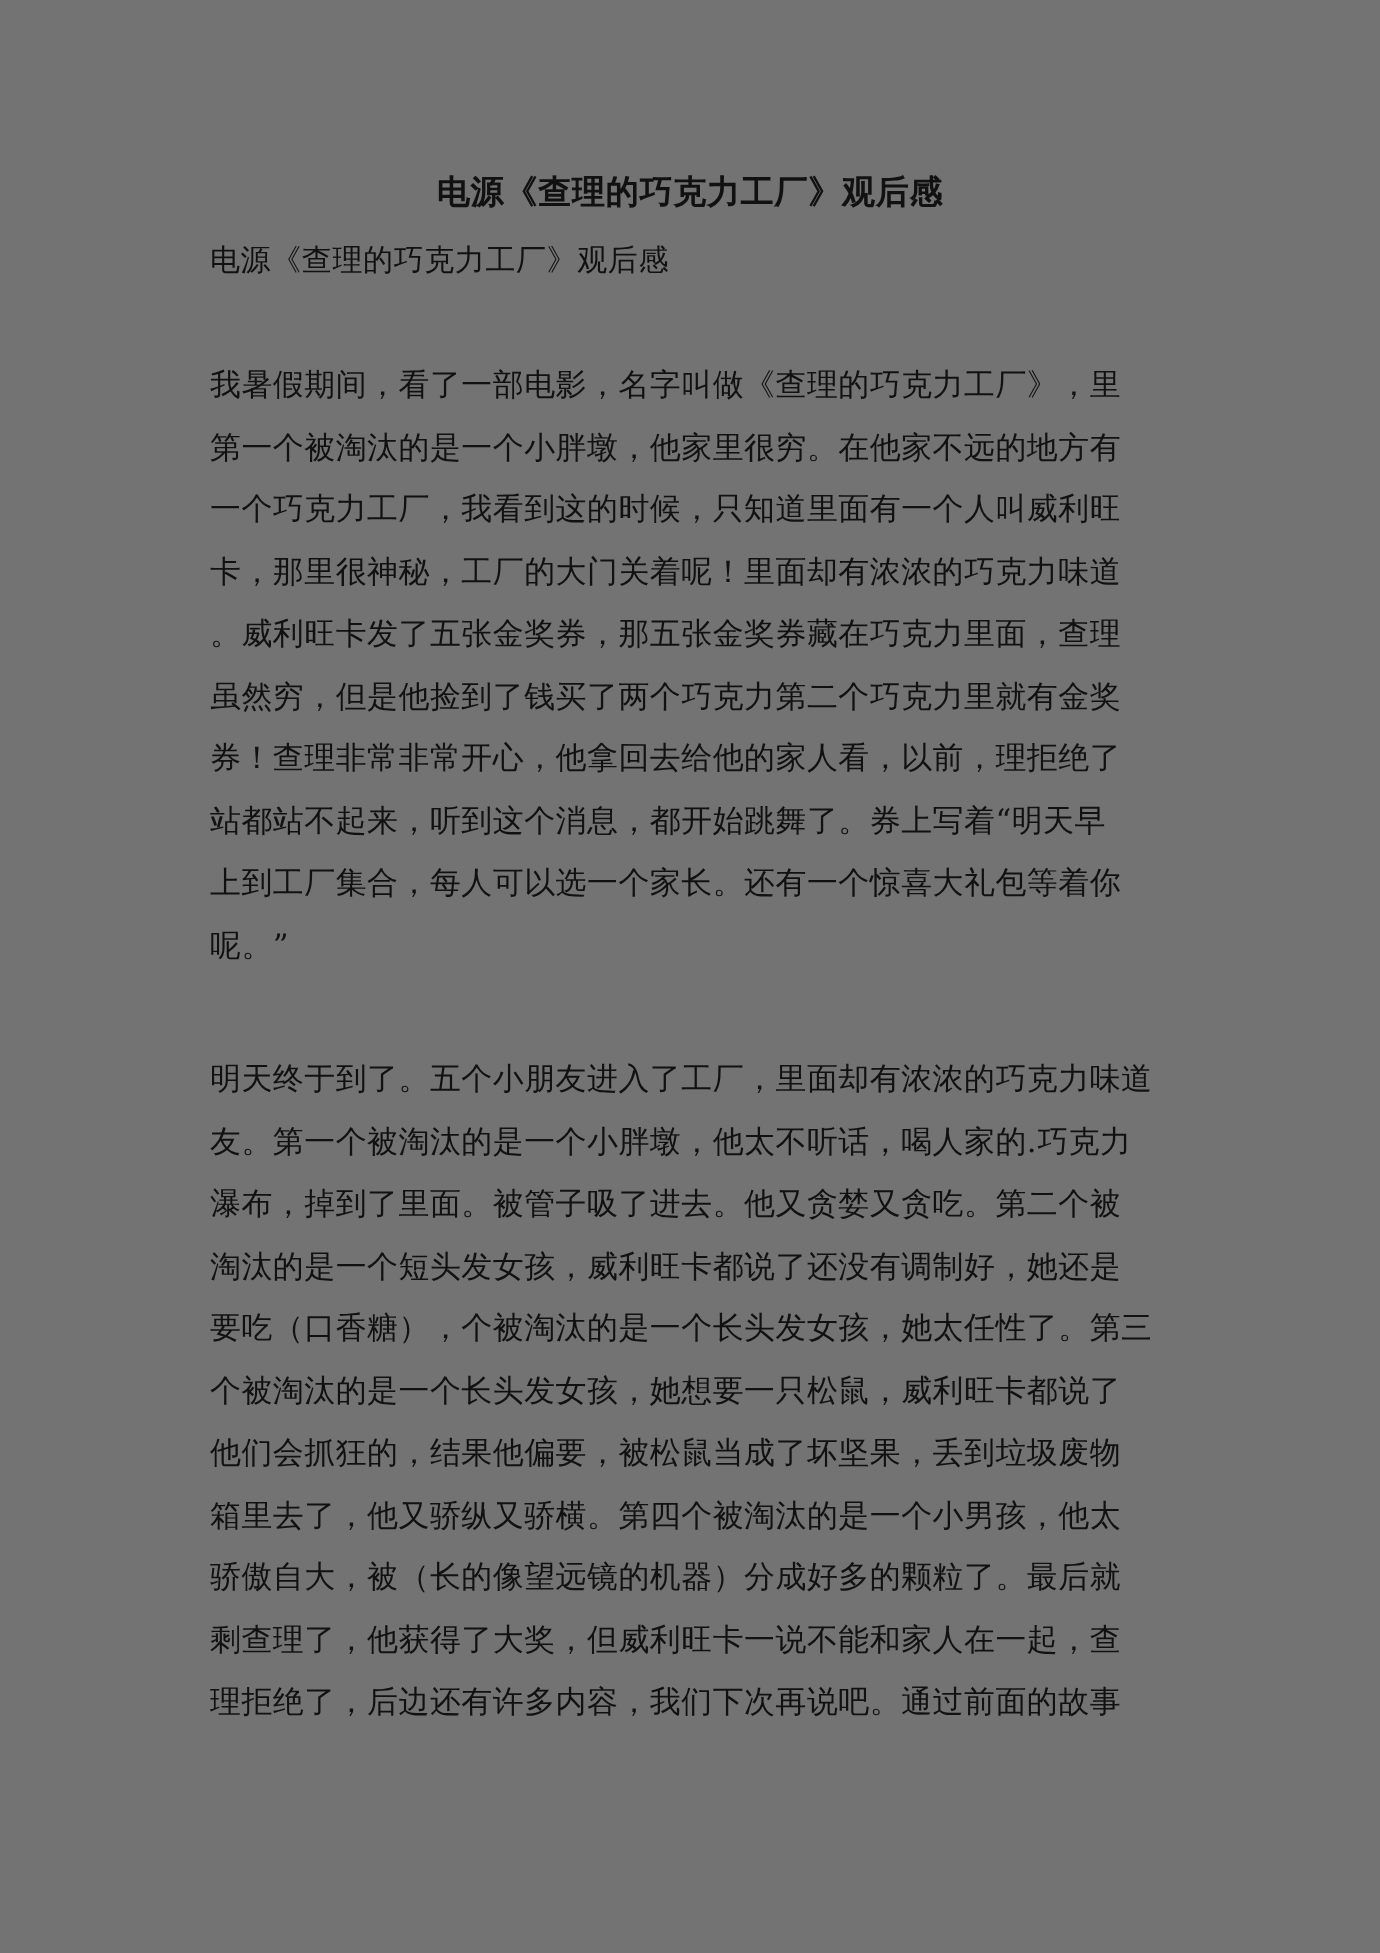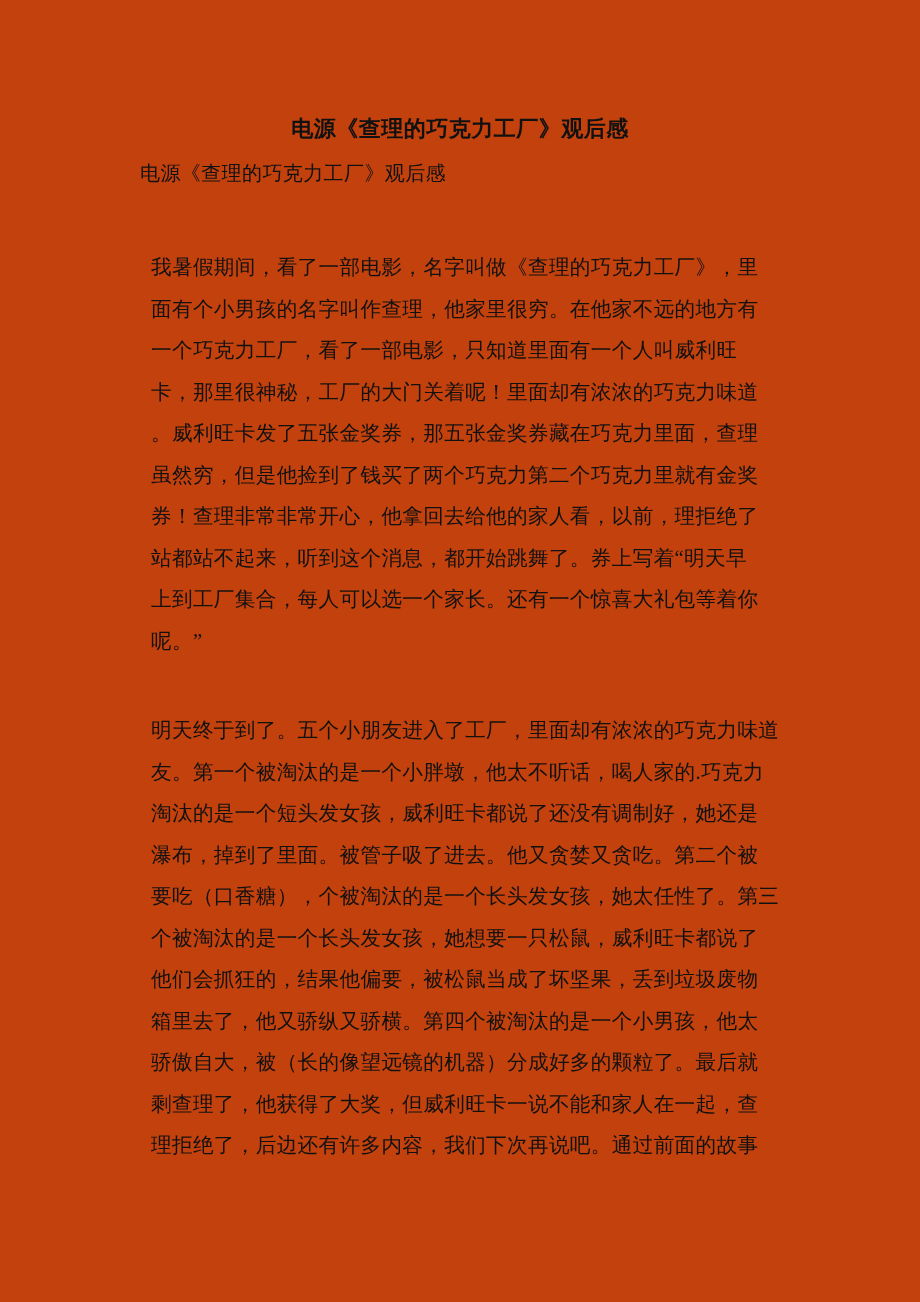--- a/index.html
+++ b/index.html
@@ -14,21 +14,21 @@
       overflow: hidden;
       font-family: "DejaVu Serif", "Liberation Serif", serif;
       color: #111111;
     }
     .page {
       position: absolute;
       left: 0;
       top: 0;
       width: 920px;
       height: 1302px;
-      background: #c2410c;
+      background: #737373;
     }
     .doc-title {
       position: absolute;
       left: 0;
       width: 920px;
       top: 112px;
       text-align: center;
       font-size: 22px;
       font-weight: bold;
       line-height: 32px;
@@ -39,22 +39,21 @@
       left: 140px;
       top: 158px;
       font-size: 20px;
       line-height: 30px;
       letter-spacing: 0.4px;
     }
     .para {
       position: absolute;
       left: 140px;
       width: 640px;
-      margin: 11px;
-      font-family: Liberation Serif, serif;
+      margin: 0;
     }
     .para-line {
       display: block;
       height: 41.5px;
       line-height: 41.5px;
       font-size: 20.6px;
       white-space: nowrap;
       letter-spacing: 0.35px;
     }
     #para-1 { top: 236px; }
@@ -64,36 +63,36 @@
 <body>
 
 <div class="page">
 
   <div class="doc-title">电源《查理的巧克力工厂》观后感</div>
 
   <div class="doc-subtitle">电源《查理的巧克力工厂》观后感</div>
 
   <div class="para" id="para-1">
     <span class="para-line">我暑假期间，看了一部电影，名字叫做《查理的巧克力工厂》，里</span>
-    <span class="para-line">面有个小男孩的名字叫作查理，他家里很穷。在他家不远的地方有</span>
-    <span class="para-line">一个巧克力工厂，看了一部电影，只知道里面有一个人叫威利旺</span>
+    <span class="para-line">第一个被淘汰的是一个小胖墩，他家里很穷。在他家不远的地方有</span>
+    <span class="para-line">一个巧克力工厂，我看到这的时候，只知道里面有一个人叫威利旺</span>
     <span class="para-line">卡，那里很神秘，工厂的大门关着呢！里面却有浓浓的巧克力味道</span>
     <span class="para-line">。威利旺卡发了五张金奖券，那五张金奖券藏在巧克力里面，查理</span>
     <span class="para-line">虽然穷，但是他捡到了钱买了两个巧克力第二个巧克力里就有金奖</span>
     <span class="para-line">券！查理非常非常开心，他拿回去给他的家人看，以前，理拒绝了</span>
     <span class="para-line">站都站不起来，听到这个消息，都开始跳舞了。券上写着“明天早</span>
     <span class="para-line">上到工厂集合，每人可以选一个家长。还有一个惊喜大礼包等着你</span>
     <span class="para-line">呢。”</span>
   </div>
 
   <div class="para" id="para-2">
     <span class="para-line">明天终于到了。五个小朋友进入了工厂，里面却有浓浓的巧克力味道</span>
     <span class="para-line">友。第一个被淘汰的是一个小胖墩，他太不听话，喝人家的.巧克力</span>
+    <span class="para-line">瀑布，掉到了里面。被管子吸了进去。他又贪婪又贪吃。第二个被</span>
     <span class="para-line">淘汰的是一个短头发女孩，威利旺卡都说了还没有调制好，她还是</span>
-    <span class="para-line">瀑布，掉到了里面。被管子吸了进去。他又贪婪又贪吃。第二个被</span>
     <span class="para-line">要吃（口香糖），个被淘汰的是一个长头发女孩，她太任性了。第三</span>
     <span class="para-line">个被淘汰的是一个长头发女孩，她想要一只松鼠，威利旺卡都说了</span>
     <span class="para-line">他们会抓狂的，结果他偏要，被松鼠当成了坏坚果，丢到垃圾废物</span>
     <span class="para-line">箱里去了，他又骄纵又骄横。第四个被淘汰的是一个小男孩，他太</span>
     <span class="para-line">骄傲自大，被（长的像望远镜的机器）分成好多的颗粒了。最后就</span>
     <span class="para-line">剩查理了，他获得了大奖，但威利旺卡一说不能和家人在一起，查</span>
     <span class="para-line">理拒绝了，后边还有许多内容，我们下次再说吧。通过前面的故事</span>
   </div>
 
 </div>

